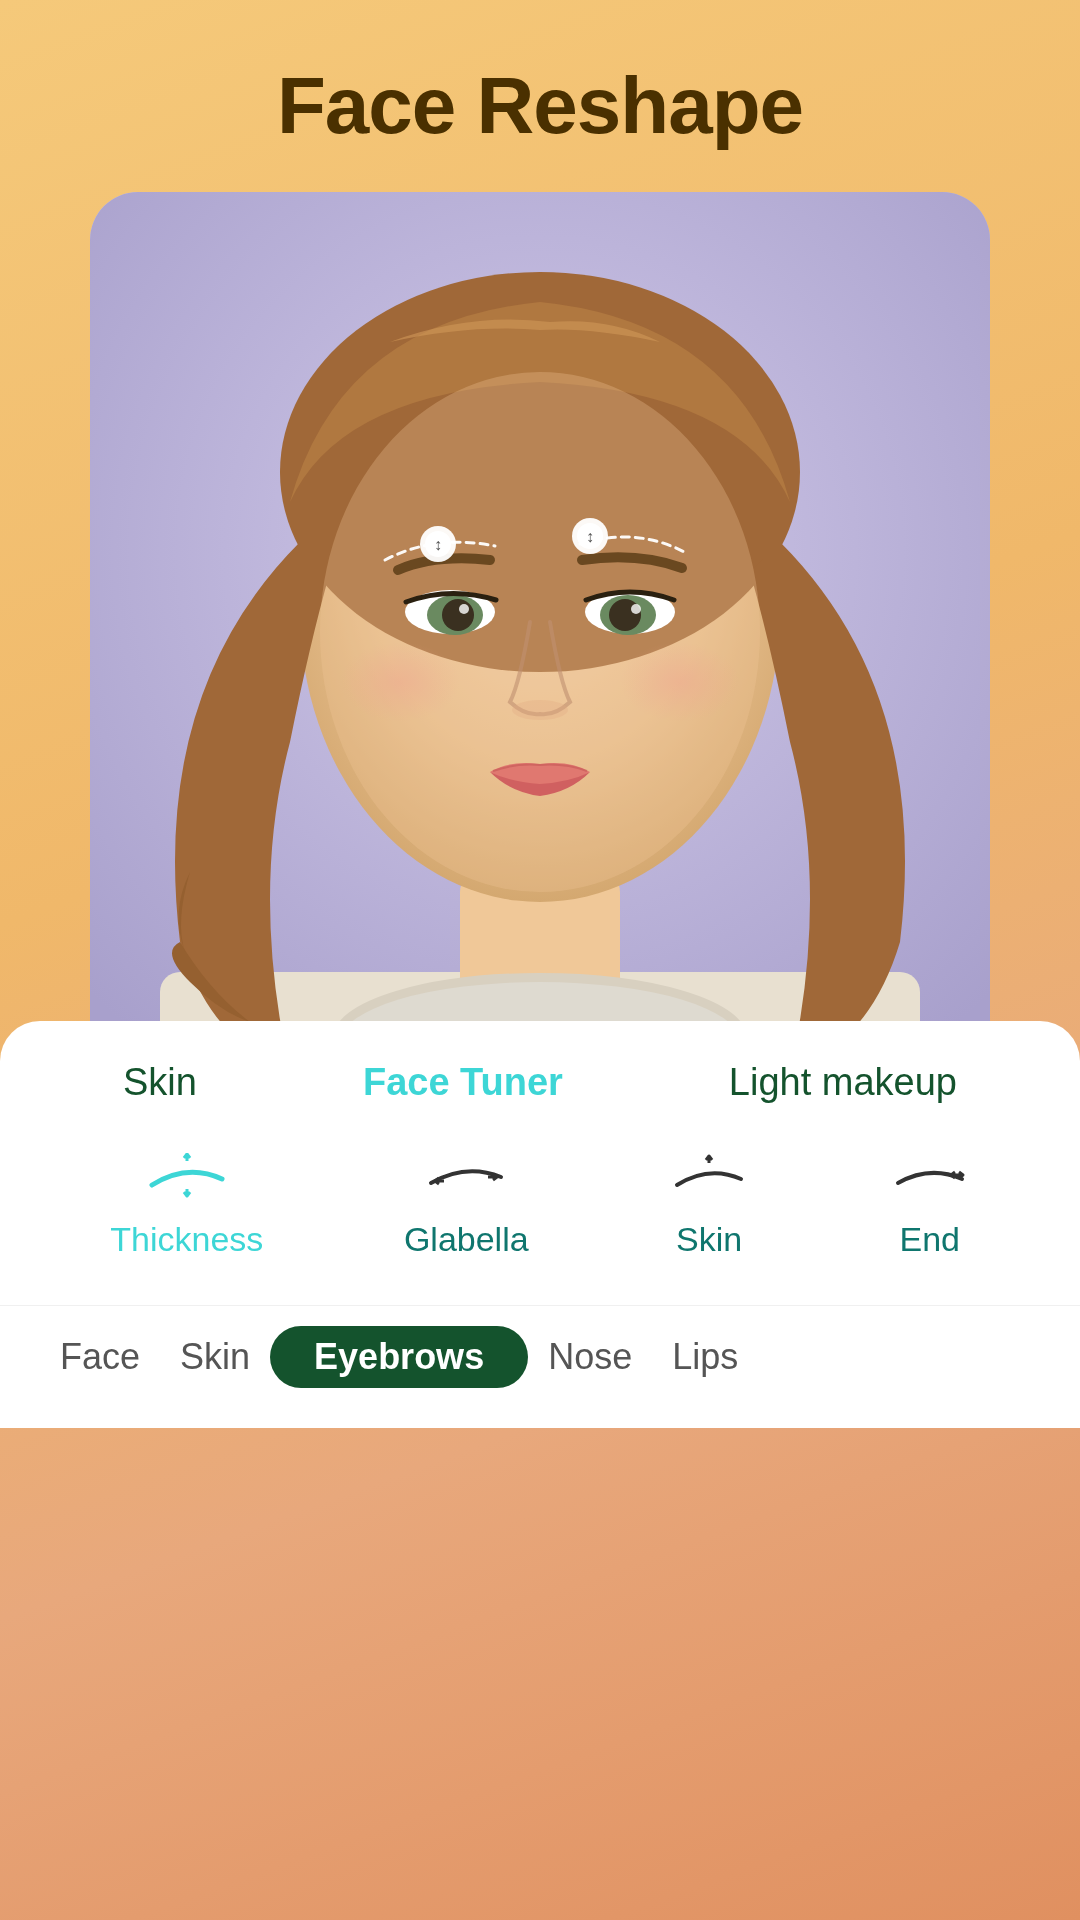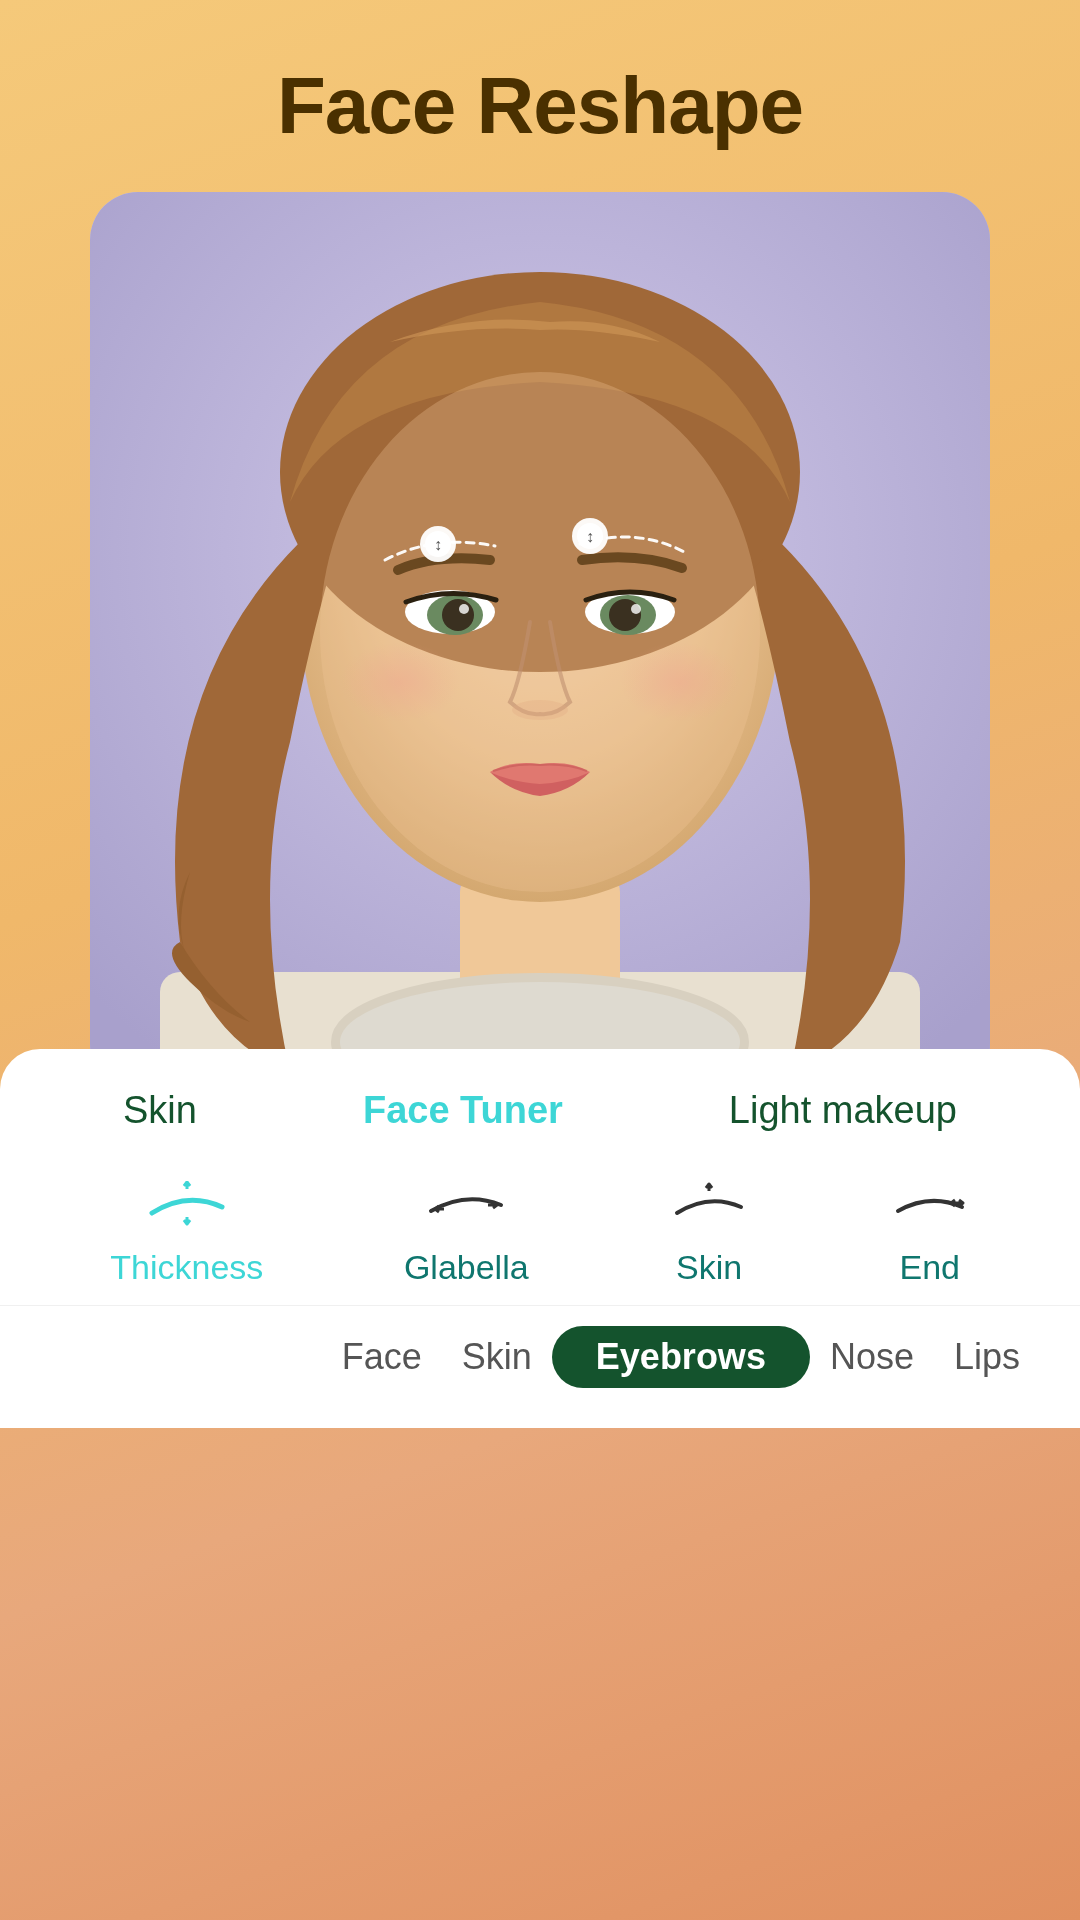--- a/index.html
+++ b/index.html
@@ -84,21 +84,21 @@
       font-weight: 600;
     }
 
     
     .tool-row {
       display: flex;
       flex-direction: row;
       justify-content: space-around;
       width: 100%;
       padding: 0 40px;
-      margin-bottom: 18px;
+      margin-bottom: 46px;
     }
 
     .tool-item {
       display: flex;
       flex-direction: column;
       align-items: center;
       gap: 12px;
       cursor: pointer;
     }
 
@@ -122,21 +122,21 @@
     }
 
     .tool-label.active {
       color: #3dd6d6;
     }
 
     
     .bottom-nav {
       display: flex;
       flex-direction: row;
-      justify-content: flex-end;
+      justify-content: flex-start;
       width: 100%;
       padding: 20px 40px 10px;
       border-top: 1px solid #f0f0f0;
     }
 
     .nav-item {
       font-size: 36px;
       color: #555;
       font-weight: 500;
       padding: 10px 20px;

